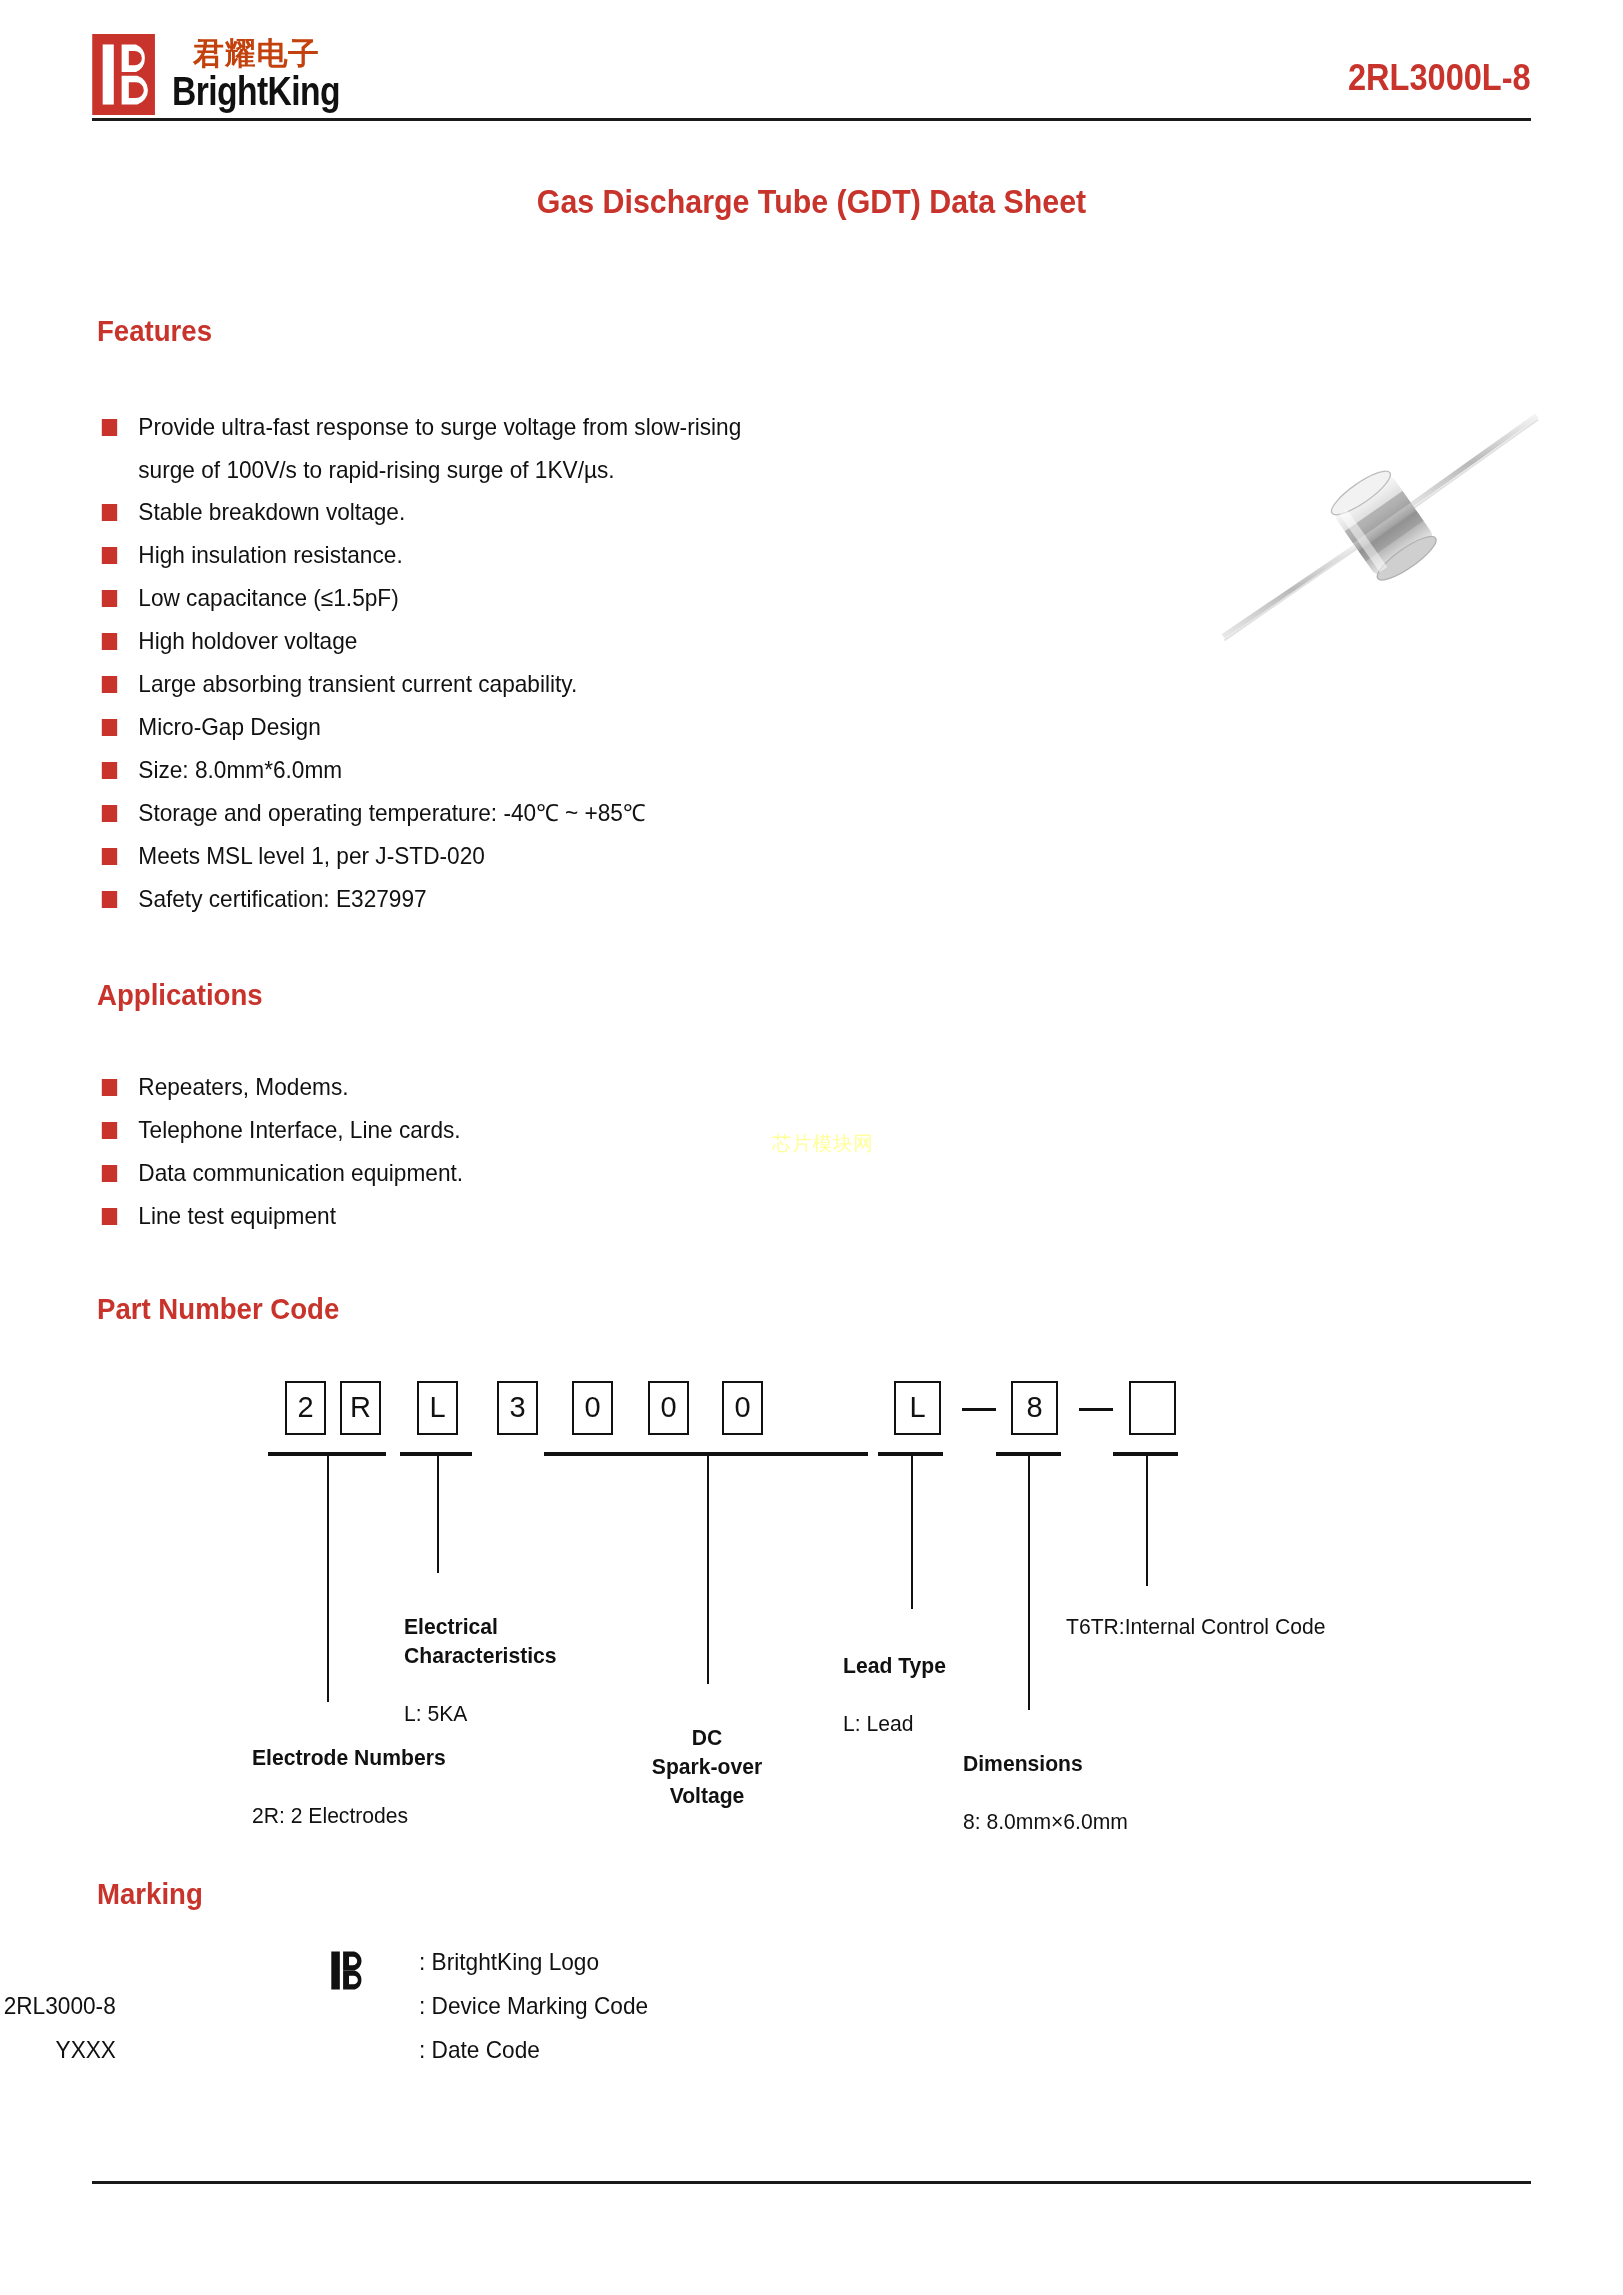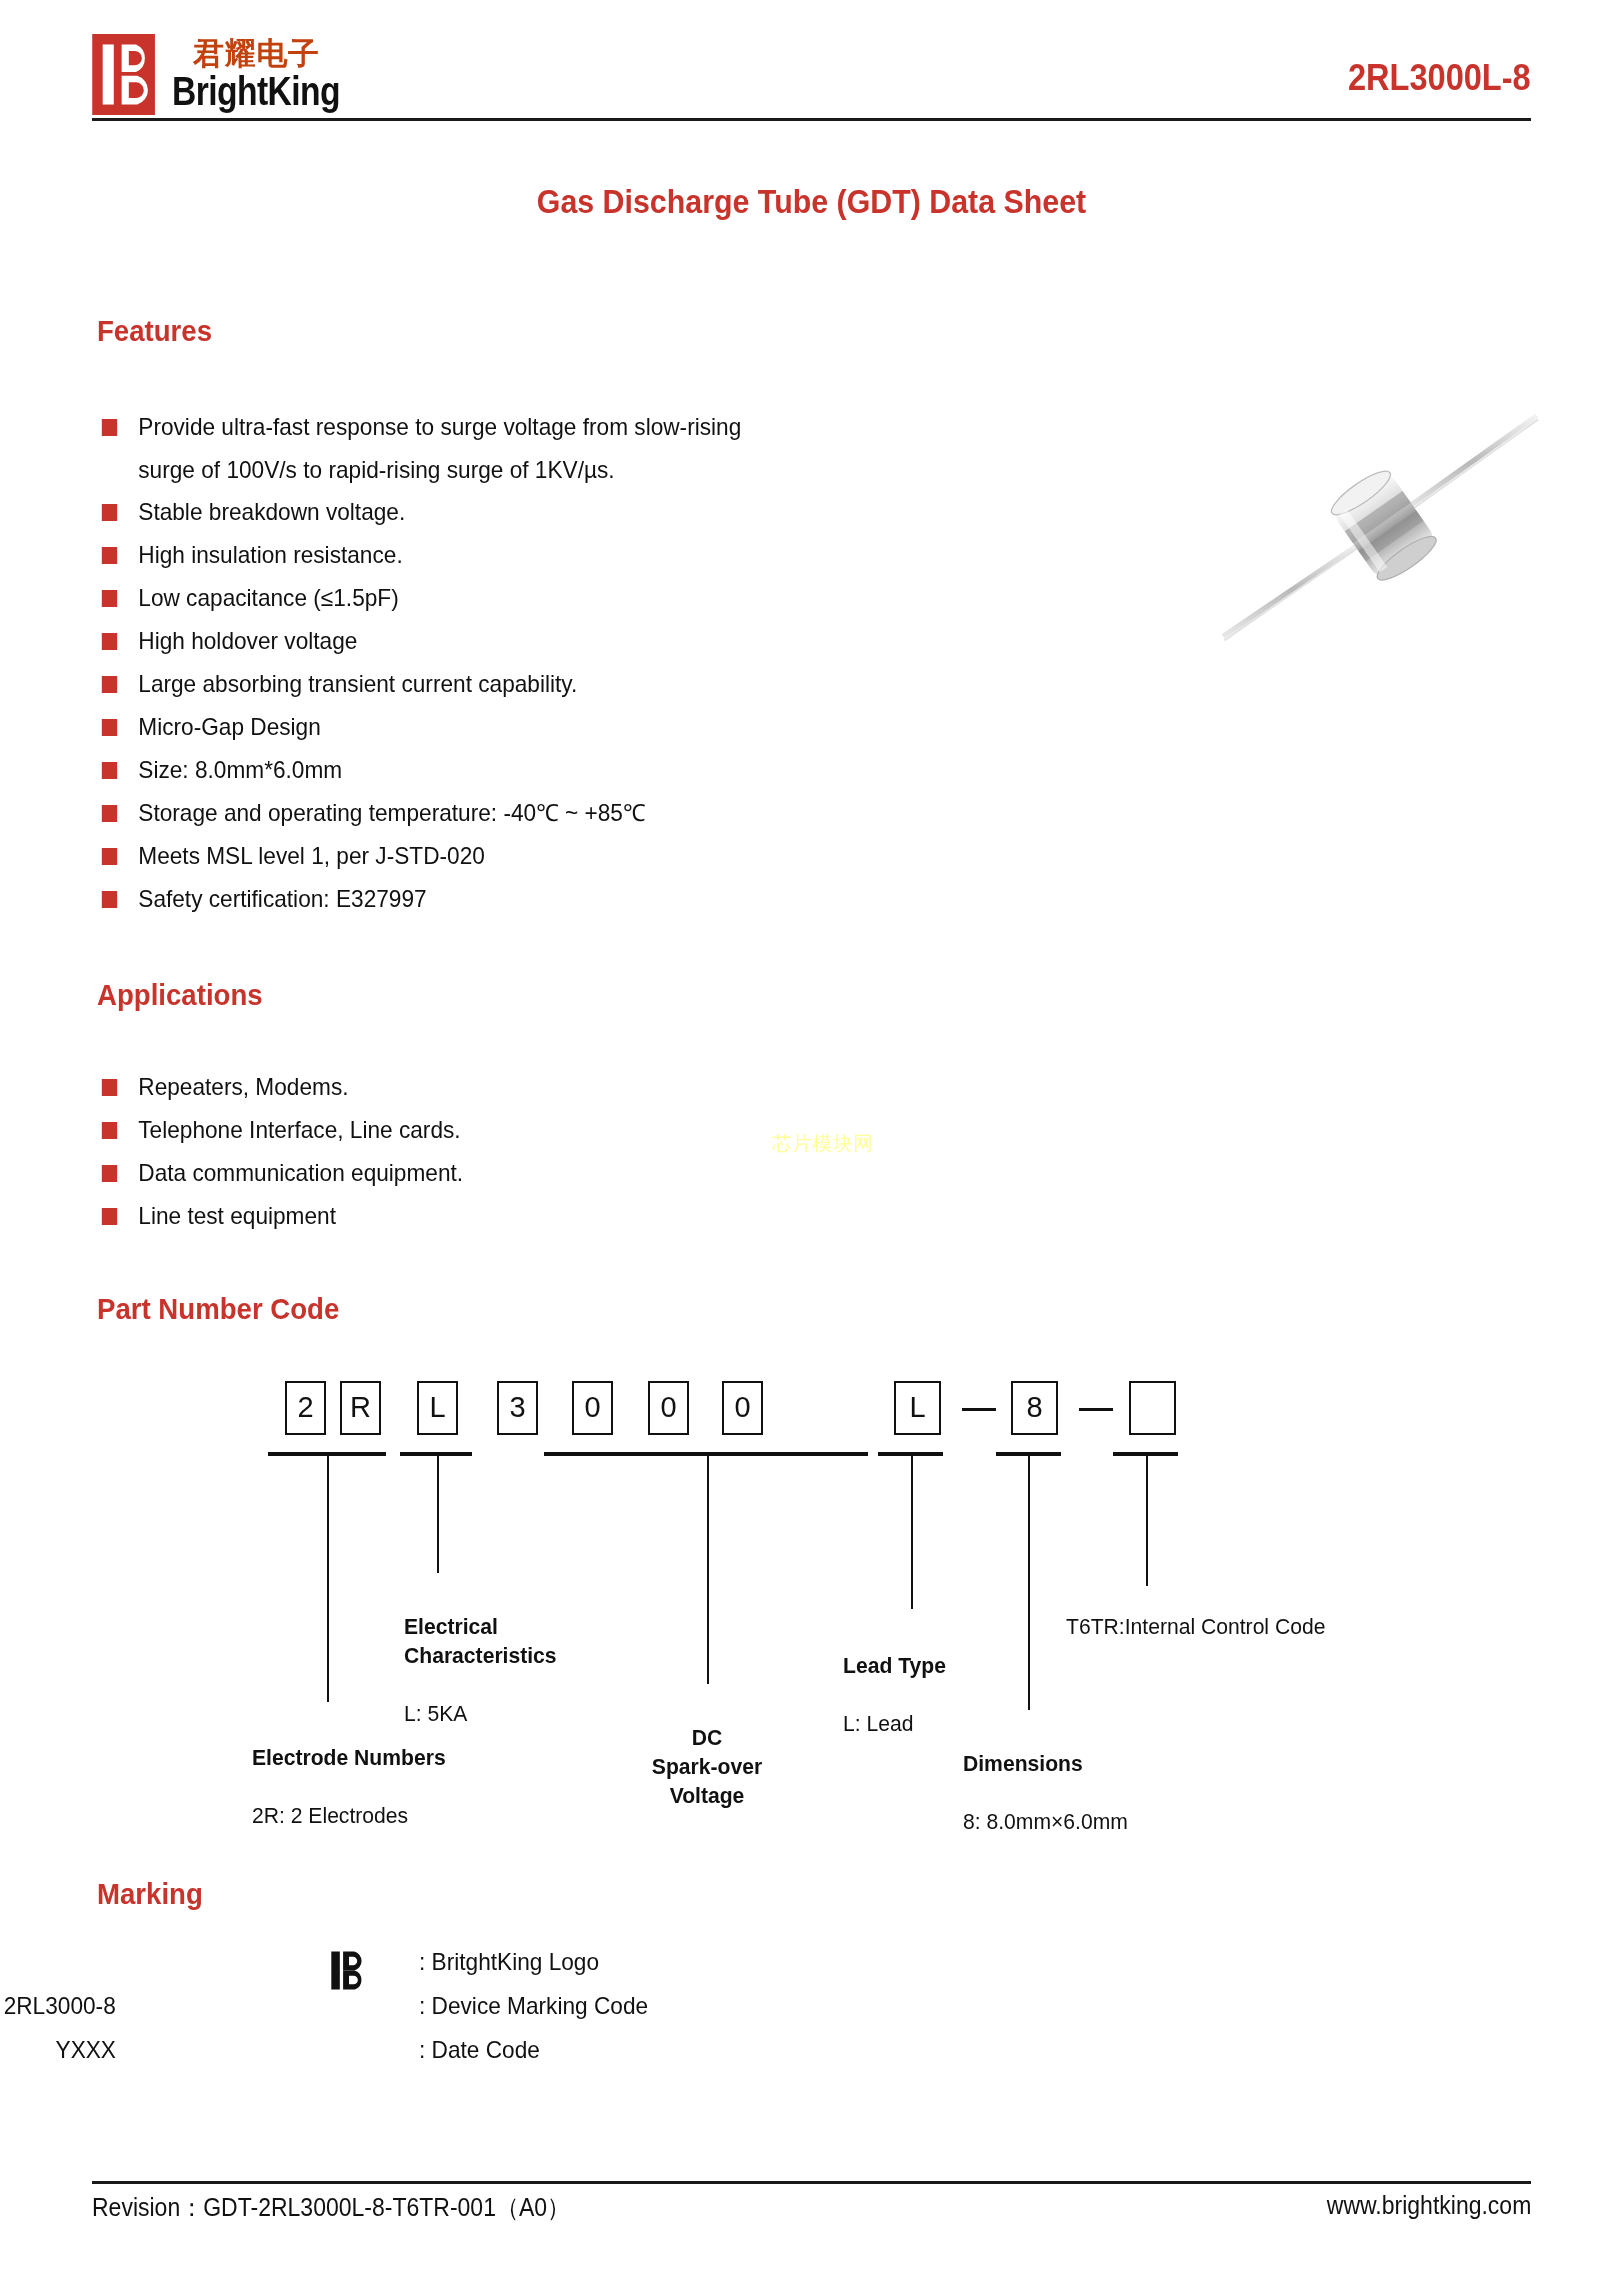--- a/index.html
+++ b/index.html
@@ -503,19 +503,15 @@
       <span class="mark-left">2RL3000-8</span>
       <span class="mark-right">: Device Marking Code</span>
     </div>
     <div class="mark-row">
       <span class="mark-left">YXXX</span>
       <span class="mark-right">: Date Code</span>
     </div>
   </div>
 
   <div id="footer-rule"></div>
-  <div id="footer">
-    <span id="footer-revision">Revision：GDT-2RL3000L-8-T6TR-001（A0）</span>
-    <span id="footer-website">www.brightking.com</span>
-  </div>
 
 </div>
 
 
 </body></html>

